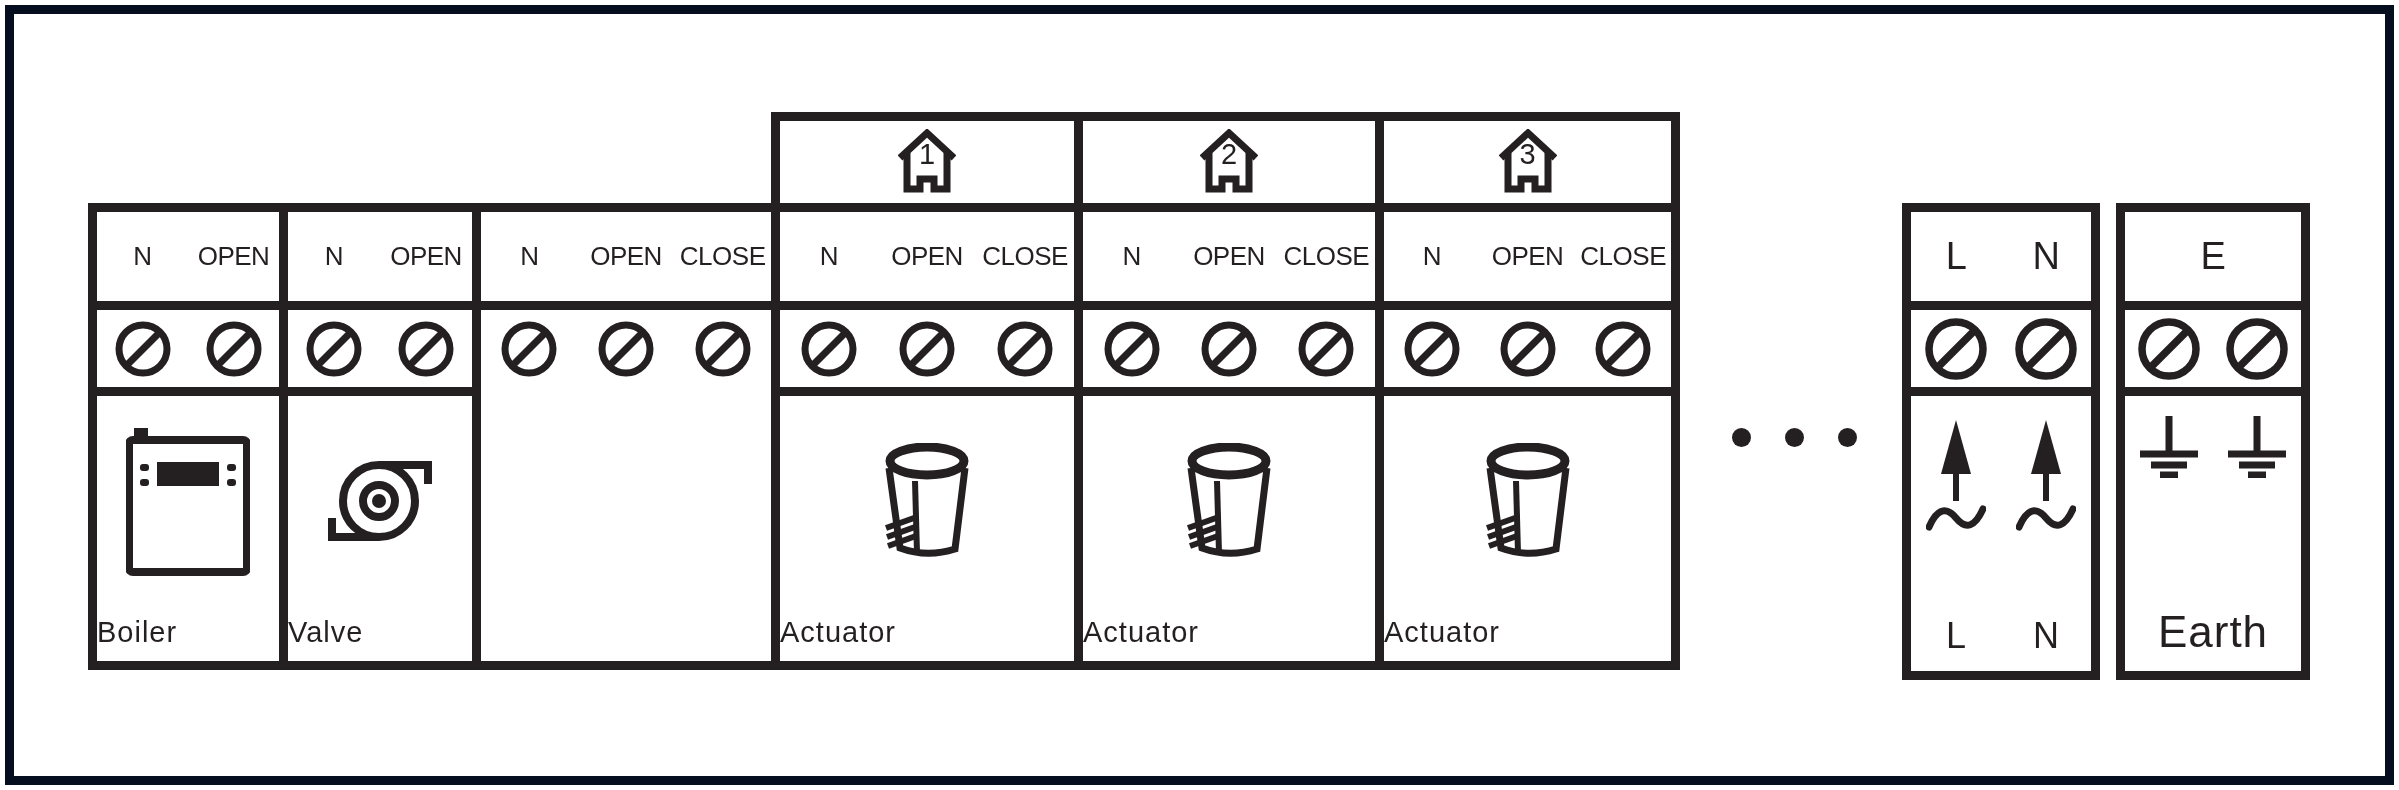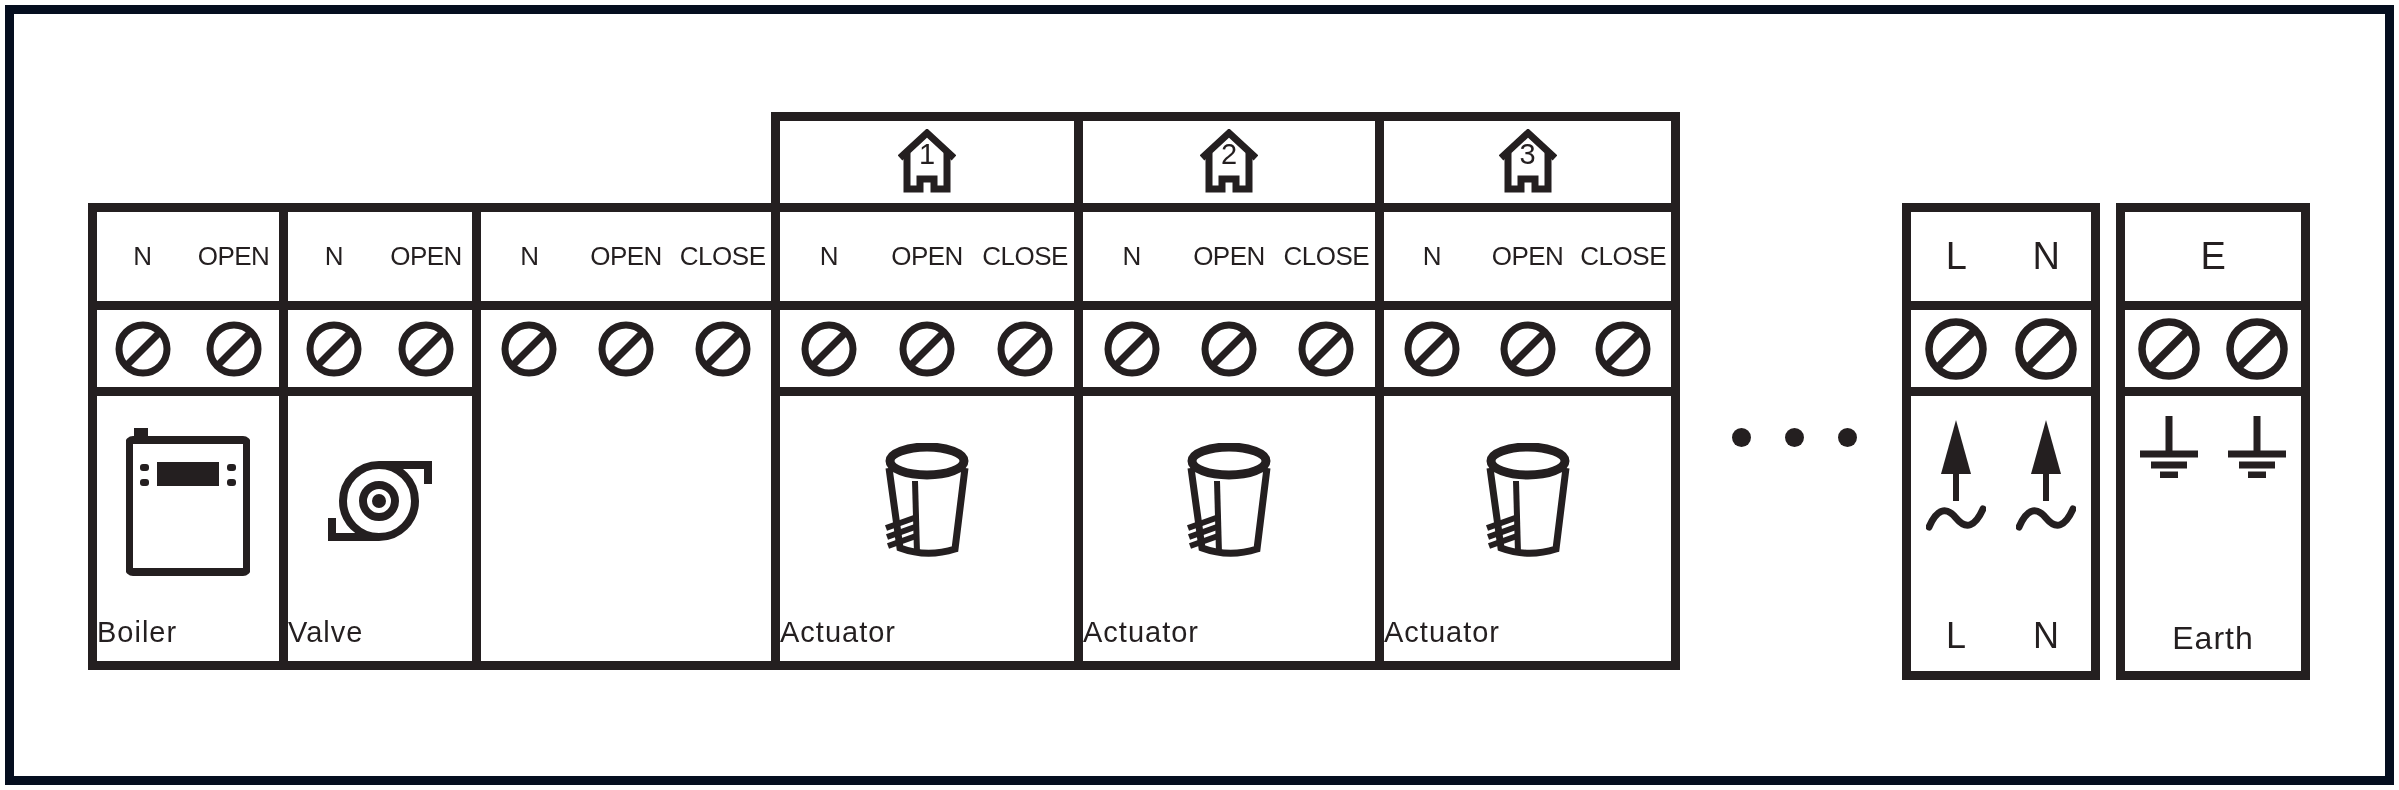--- a/index.html
+++ b/index.html
@@ -42,21 +42,21 @@
   .rbody{flex:1;border-top:9px solid #241f20;box-sizing:border-box;
          display:flex;flex-direction:column;}
   .pcols{flex:1;display:flex;}
   .pcol{flex:1;display:flex;flex-direction:column;align-items:center;}
   .pcol .ico{margin-top:24px;}
   .spacer{flex:1;}
   .blabel{font-size:36px;margin-bottom:14px;}
   .erow{display:flex;}
   .ecol{flex:1;display:flex;justify-content:center;}
   .ecol .ico{margin-top:20px;}
-  .elabel{text-align:center;font-size:32px;margin-bottom:14px;letter-spacing:1px;}
+  .elabel{text-align:center;font-size:44px;margin-bottom:14px;letter-spacing:1px;}
 </style>
 </head>
 <body>
 
 <div class="canvas">
   <div class="frame"></div>
 
   <div class="zone-band">
     <div class="zone-cell" style="flex:0 0 294px">
       <div class="house">

